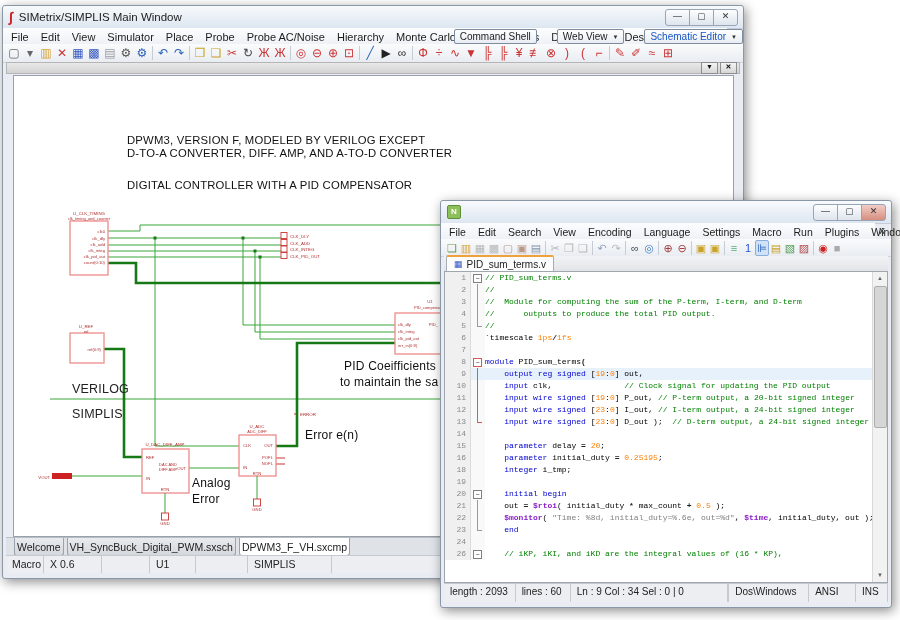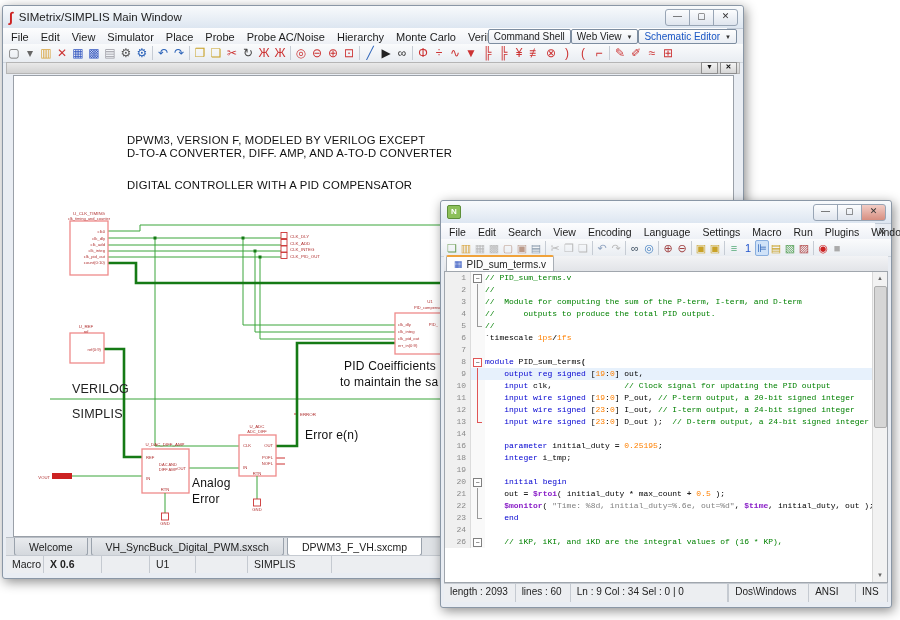--- a/index.html
+++ b/index.html
@@ -33,40 +33,40 @@
   .toolbar{position:absolute;left:0;right:0;display:flex;align-items:center;
     background:linear-gradient(#fafbfc,#e9edf2);border-bottom:1px solid #cfd5dc}
   .main-toolbar{top:38px;height:18px;padding-left:3px}
   .npp-toolbar{top:38px;height:17px;padding-left:4px}
   .tbi{width:16px;height:16px;display:flex;align-items:center;justify-content:center;
     font-size:12px;line-height:16px}
   .npp-toolbar .tbi{width:14px;font-size:11px}
   .tbi-active{background:#cfe2f8;border:1px solid #89aede;border-radius:2px;box-sizing:border-box}
   .tbsep{width:1px;height:14px;background:#c6ccd4;margin:0 2px;flex:0 0 1px}
 
-  .mw-right{position:absolute;right:6px;top:23px;display:flex;gap:0;font-size:10px;z-index:3}
+  .mw-right{position:absolute;right:0;top:23px;display:flex;gap:20px;font-size:10px;z-index:3}
   .combo{border:1px solid #7d8da0;background:linear-gradient(#fefefe,#e9edf3);
     padding:0 5px;border-radius:2px;display:flex;align-items:center;gap:5px;height:13px;color:#1c1c1c}
   .combo .arrow{font-size:6px;color:#333}
   .blue-label{color:#1a56c4}
 
   .sub-strip{position:absolute;left:3px;right:3px;top:56px;height:12px;
     background:linear-gradient(#e9e9e9,#d2d2d2);border:1px solid #b5b5b5;box-sizing:border-box;
     display:flex;justify-content:flex-end;align-items:center;padding-right:2px;gap:2px}
   .strip-btn{width:15px;height:10px;background:linear-gradient(#f4f4f4,#d6d6d6);border:1px solid #8e8e8e;
     font-size:7px;line-height:8px;text-align:center;font-weight:bold;color:#111}
 
   .canvas{position:absolute;left:10px;top:69px;width:719px;height:460px;background:#fff;
     border:1px solid #9aa0a8}
   .canvas svg{position:absolute;left:0;top:0}
 
   .mw-tabs{position:absolute;left:3px;right:3px;top:531px;height:18px;background:#dfe2e6;
     border-top:1px solid #b8bec6;display:flex;align-items:stretch;padding-left:8px;font-size:10.5px}
   .mw-tab{border:1px solid #9aa2ac;border-top:none;background:linear-gradient(#e9ebee,#d4d8dd);
-    padding:0 14px;margin-right:3px;border-radius:0 0 3px 3px;color:#222;display:flex;align-items:center;white-space:nowrap}
+    padding:0 2px;margin-right:3px;border-radius:0 0 3px 3px;color:#222;display:flex;align-items:center;white-space:nowrap}
   .mw-tab.active{background:#fff}
 
   .mw-status{position:absolute;left:3px;right:3px;top:549px;height:17px;background:#eceef1;
     display:flex;font-size:10.5px;color:#222;border-top:1px solid #c5cad1;align-items:stretch}
   .status-cell{border-right:1px solid #c5cad1;padding:2px 6px;white-space:nowrap;overflow:hidden;box-sizing:border-box}
 
   .npp-tabbar{position:absolute;left:3px;right:3px;top:55px;height:15px;
     background:linear-gradient(#f2f3f5,#e2e4e8);border-bottom:1px solid #b7bcc2;display:flex;align-items:flex-end}
   .npp-tab{height:14px;background:#fdfdfd;border:1px solid #a8aeb5;border-bottom:none;border-top:2px solid #f0a23a;
     border-radius:2px 2px 0 0;margin-left:2px;display:flex;align-items:center;gap:4px;padding:0 7px;font-size:10px;color:#222}
@@ -289,21 +289,21 @@
       </svg>
   </div>
 
   <div class="mw-tabs" id="mw-tabs">
       <span class="mw-tab">Welcome</span>
       <span class="mw-tab">VH_SyncBuck_Digital_PWM.sxsch</span>
       <span class="mw-tab active">DPWM3_F_VH.sxcmp</span>
     </div>
   <div class="mw-status" id="mw-status">
       <span class="status-cell" style="width: 38px;">Macro</span>
-      <span class="status-cell" style="width: 58px; font-weight: bold;">X 0.6</span>
+      <span class="status-cell" style="width: 58px;">X 0.6</span>
       <span class="status-cell" style="width: 48px;"></span>
       <span class="status-cell" style="width: 46px;">U1</span>
       <span class="status-cell" style="width: 52px;"></span>
       <span class="status-cell" style="width: 84px;">SIMPLIS</span>
       <span class="status-cell" style="flex: 1 1 0%;"></span>
     </div>
 </div>
 
 <div class="win npp-window">
   <div class="titlebar">
@@ -463,20 +463,25 @@
             <span class="ebar"></span>
           </span>
           <span class="ct"><span class="cd-t">    </span><span class="cd-k">input</span><span class="cd-t"> </span><span class="cd-k">wire</span><span class="cd-t"> </span><span class="cd-k">signed</span><span class="cd-t"> [</span><span class="cd-n">23</span><span class="cd-t">:</span><span class="cd-n">0</span><span class="cd-t">] D_out );  </span><span class="cd-c">// D-term output, a 24-bit signed integer</span></span>
         </div>
         <div class="ed-row">
           <span class="ln">14</span>
           <span class="fm"></span>
           <span class="ct"></span>
         </div>
         <div class="ed-row">
+          <span class="ln">15</span>
+          <span class="fm"></span>
+          <span class="ct"><span class="cd-t">    </span><span class="cd-k">parameter</span><span class="cd-t"> delay </span><span class="cd-o">=</span><span class="cd-t"> </span><span class="cd-n">20</span><span class="cd-t">;</span></span>
+        </div>
+        <div class="ed-row">
           <span class="ln">16</span>
           <span class="fm"></span>
           <span class="ct"><span class="cd-t">    </span><span class="cd-k">parameter</span><span class="cd-t"> initial_duty </span><span class="cd-o">=</span><span class="cd-t"> </span><span class="cd-n">0.25195</span><span class="cd-t">;</span></span>
         </div>
         <div class="ed-row">
           <span class="ln">18</span>
           <span class="fm"></span>
           <span class="ct"><span class="cd-t">    </span><span class="cd-k">integer</span><span class="cd-t"> i_tmp;</span></span>
         </div>
         <div class="ed-row">

